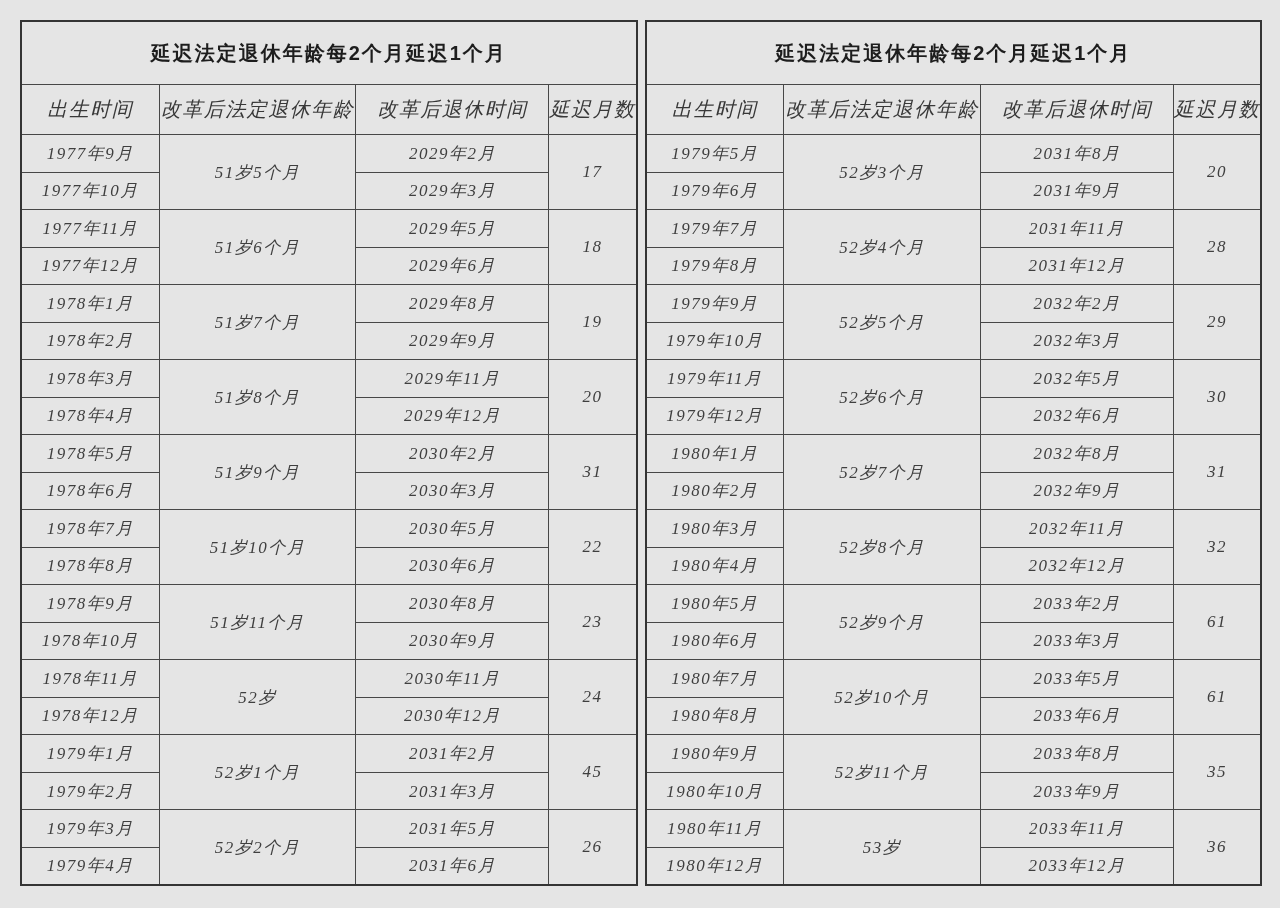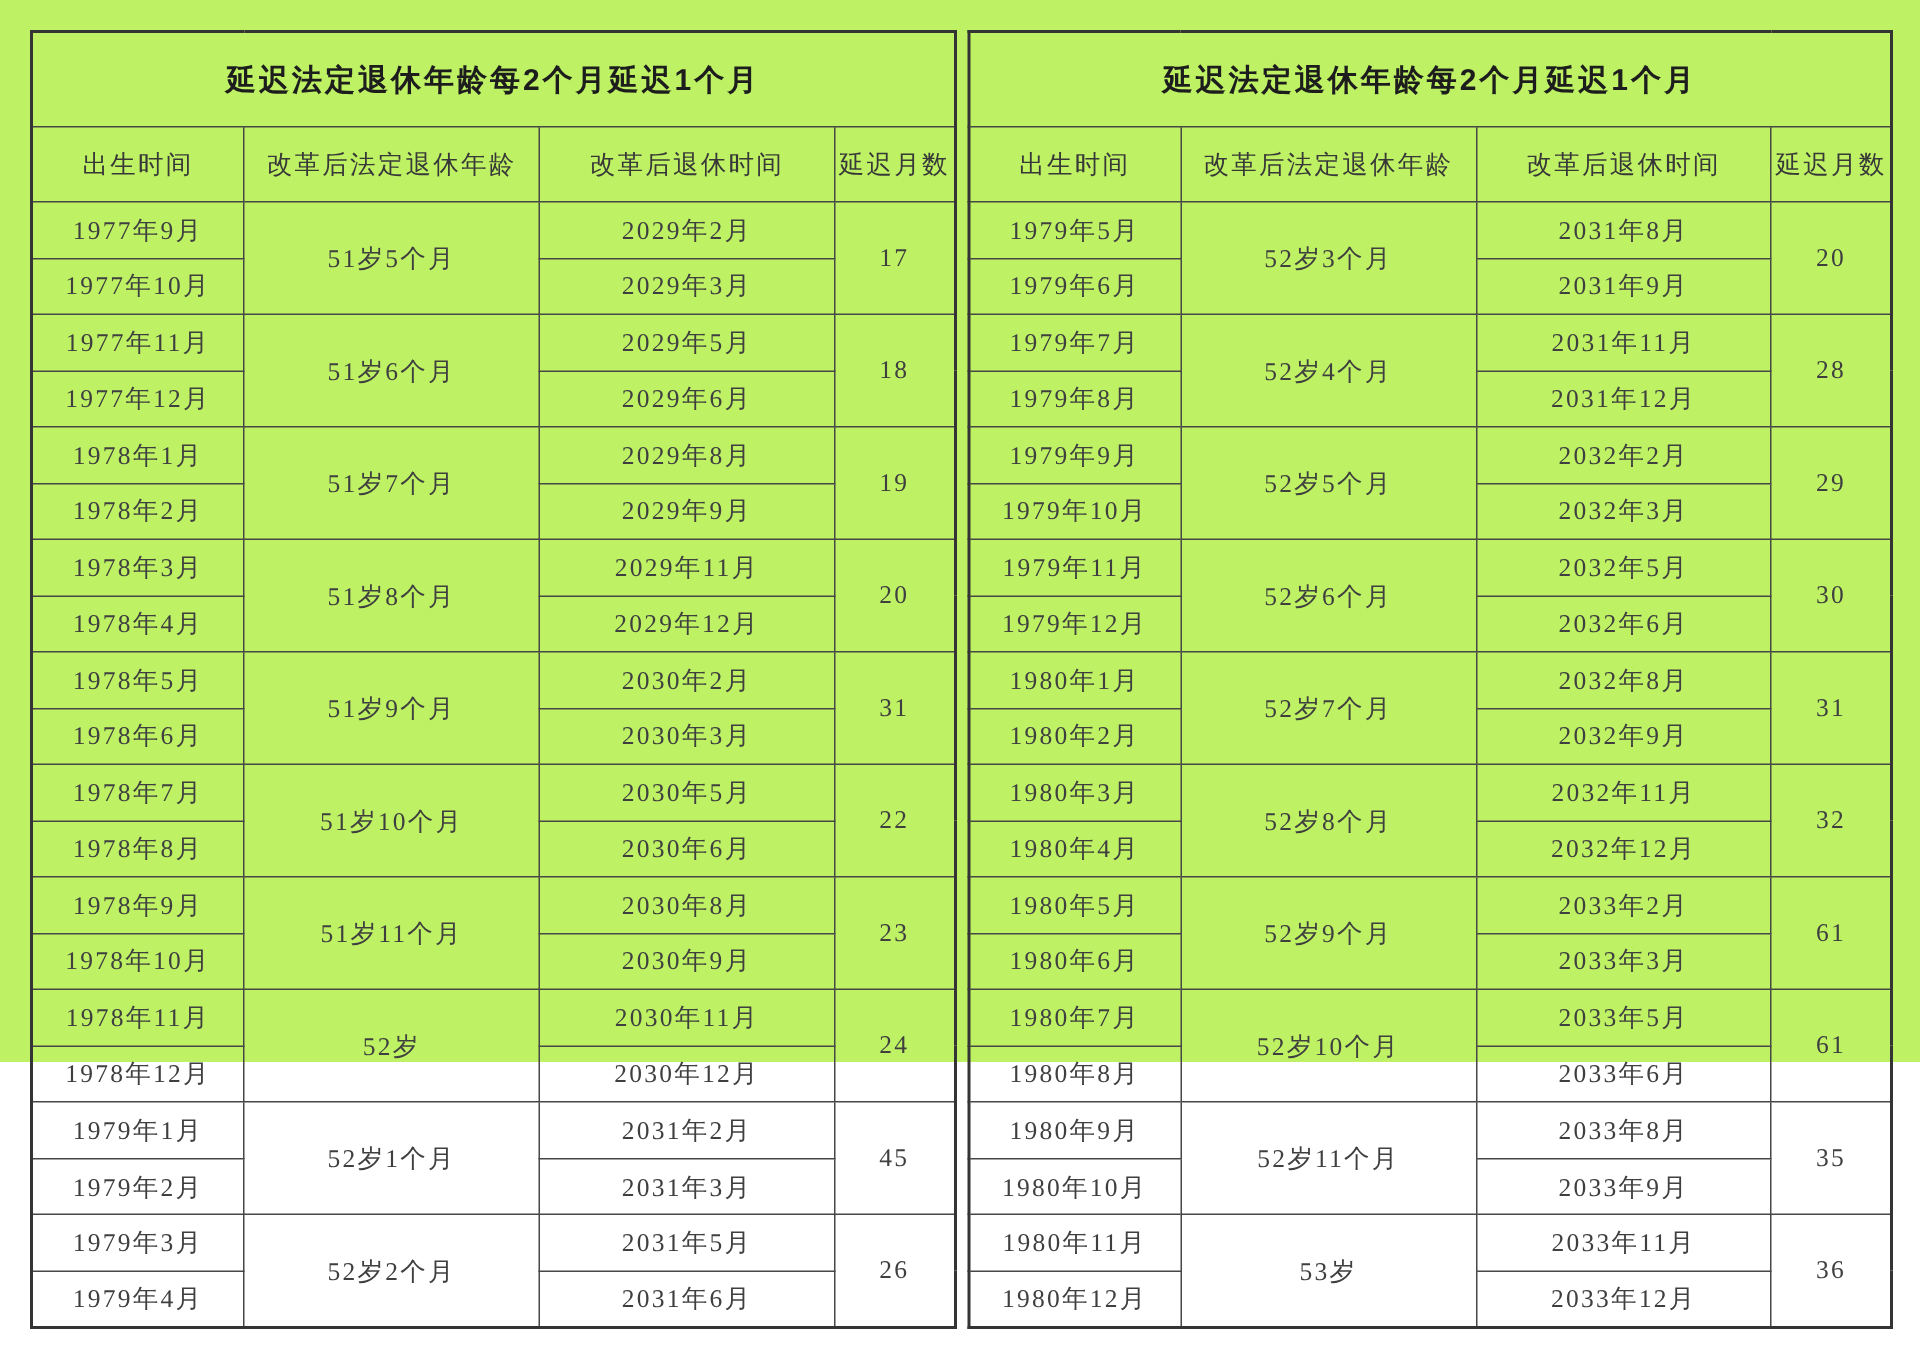--- a/index.html
+++ b/index.html
@@ -3,25 +3,25 @@
 <meta charset="utf-8">
 <style>
   html, body { margin: 0; padding: 0; }
   body {
     width: 1280px; height: 908px;
     background: #ffffff;
     font-family: "Liberation Serif", "DejaVu Serif", serif;
   }
   .sheet {
     box-sizing: border-box;
-    width: 1280px; height: 708px;
+    width: 1280px; height: 908px;
     padding: 20px 18px 22px 20px;
     display: flex;
     gap: 7px;
-    background: #bef264;
+    background: #e5e5e5;
   }
   table.ret-table {
     flex: 1 1 0;
     border-collapse: collapse;
     table-layout: fixed;
     height: 866px;
     border: 2px solid #343434;
   }
   .ret-table th, .ret-table td {
     border: 1px solid #474747;
@@ -38,24 +38,25 @@
   .title-row th {
     height: 62px;
     font-family: "Liberation Sans", "DejaVu Sans", sans-serif;
     font-size: 20px;
     font-weight: bold;
     color: #1d1d1d;
     letter-spacing: 2px;
   }
   .head-row th {
     height: 49px;
-    font-size: 17px;
+    font-size: 20px;
     color: #383838;
-  }
-  tbody tr.data-row { height: 37px; }
+    font-style: italic;
+  }
+  tbody tr.data-row { height: 37px; font-style: italic; }
 </style>
 </head>
 <body>
 
 <div class="sheet">
 
   <table class="ret-table">
     <colgroup>
       <col style="width:23%">
       <col style="width:32%">

